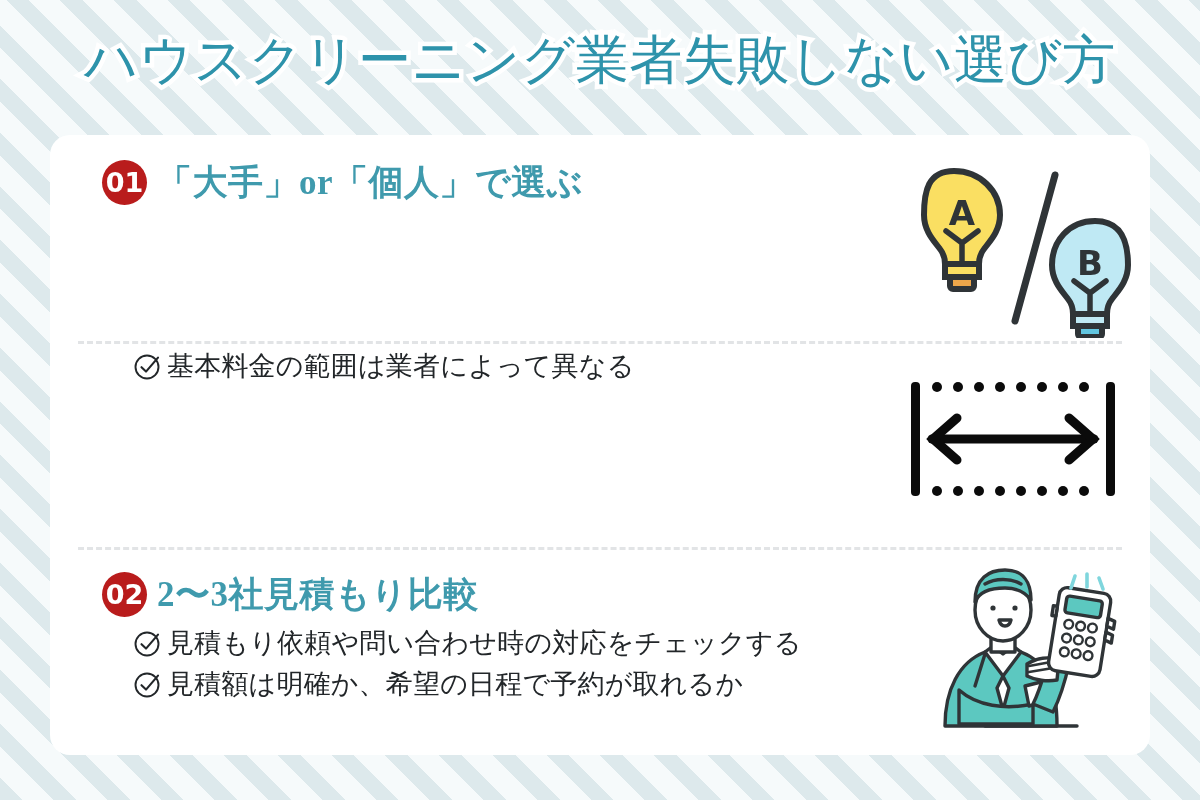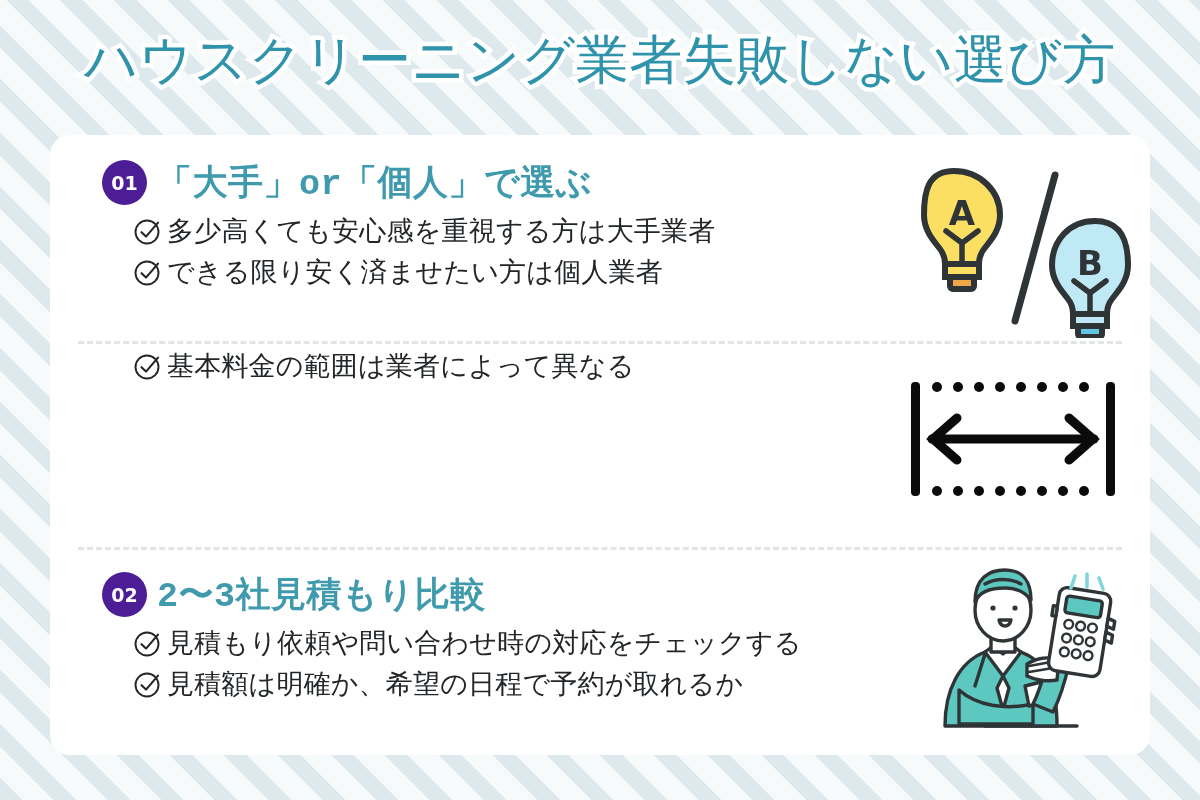--- a/index.html
+++ b/index.html
@@ -62,37 +62,37 @@
   
   .head-row {
     display:flex;
     align-items:center;
     gap:10px;
     padding-top:24px;
   }
   .badge {
     width:45px; height:45px;
     border-radius:50%;
-    background:#4c1d95;
+    background:#b91c1c;
     color:#fff;
-    font-size:19px;
+    font-size:27px;
     font-weight:bold;
     display:flex;
     align-items:center;
     justify-content:center;
     flex:0 0 auto;
     font-family:"DejaVu Sans", sans-serif;
   }
   .head-text {
     font-size:35px;
     font-weight:bold;
     color:#3f9aad;
     white-space:nowrap;
     letter-spacing:0.5px;
-    font-family:Liberation Mono, monospace;
+    font-family:Liberation Serif, serif;
   }
 
   
   .bullets { padding-left:30px; padding-top:7px; }
   .bullet {
     display:flex;
     align-items:center;
     gap:3px;
     margin-bottom:5px;
   }
@@ -123,36 +123,20 @@
 <div class="title-bar">
   <div class="title">ハウスクリーニング業者失敗しない選び方</div>
 </div>
 
 <div class="card">
 
   <div class="section">
     <div class="head-row">
       <div class="badge">01</div>
       <div class="head-text">「大手」or「個人」で選ぶ</div>
-    </div>
-    <div class="bullets">
-      <div class="bullet">
-        <svg class="check-ico" width="32" height="32" viewBox="0 0 32 32">
-          <circle cx="15" cy="17" r="11.5" fill="none" stroke="#222629" stroke-width="1.9"></circle>
-          <path d="M9.5 17.2 L14 21.6 L26 7.6" fill="none" stroke="#222629" stroke-width="2.1" stroke-linecap="round" stroke-linejoin="round"></path>
-        </svg>
-        <span class="bullet-text">多少高くても安心感を重視する方は大手業者</span>
-      </div>
-      <div class="bullet">
-        <svg class="check-ico" width="32" height="32" viewBox="0 0 32 32">
-          <circle cx="15" cy="17" r="11.5" fill="none" stroke="#222629" stroke-width="1.9"></circle>
-          <path d="M9.5 17.2 L14 21.6 L26 7.6" fill="none" stroke="#222629" stroke-width="2.1" stroke-linecap="round" stroke-linejoin="round"></path>
-        </svg>
-        <span class="bullet-text">できる限り安く済ませたい方は個人業者</span>
-      </div>
     </div>
 
     <div class="illus illus-1">
       <svg width="220" height="185" viewBox="0 0 220 185">
 
         <g>
           <path d="M42 18 C68 18 88 38 88 62 C88 78 78 88 72 96 C68 101 67 106 67 111 L33 111 C33 106 32 101 28 96 C22 88 12 78 12 62 C12 38 16 18 42 18 Z" fill="#fadf62" stroke="#2f3437" stroke-width="6" stroke-linejoin="round"></path>
           <rect x="33" y="111" width="34" height="13" fill="#fadf62" stroke="#2f3437" stroke-width="6"></rect>
           <rect x="38" y="124" width="24" height="12" rx="3" fill="#eda64a" stroke="#2f3437" stroke-width="6"></rect>
 

